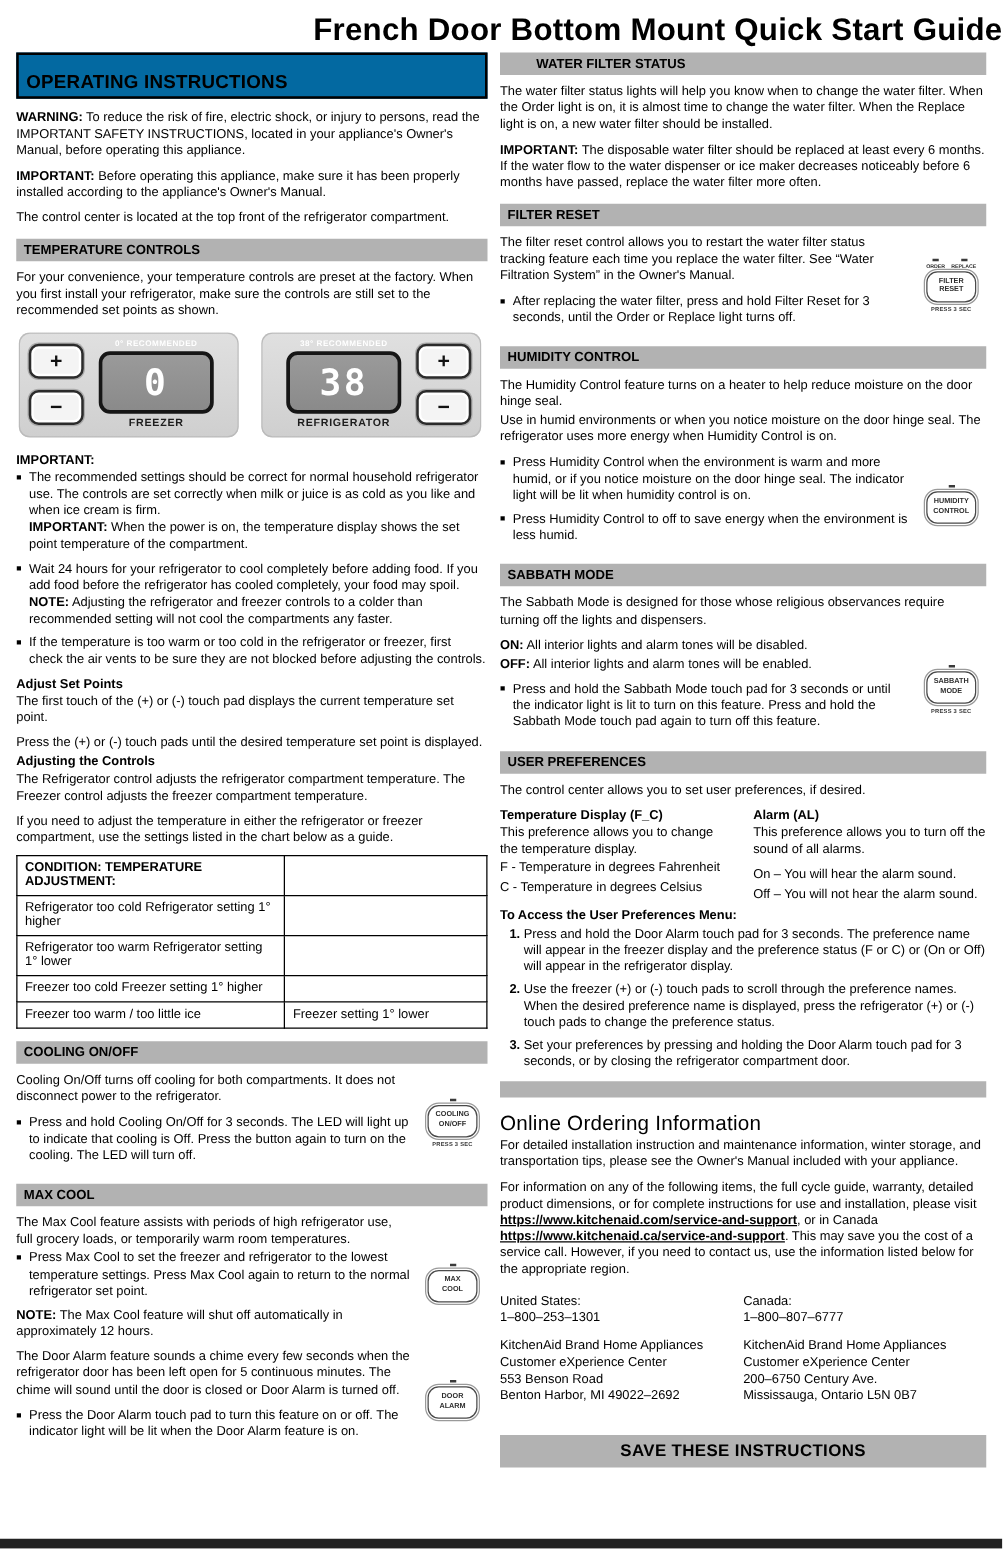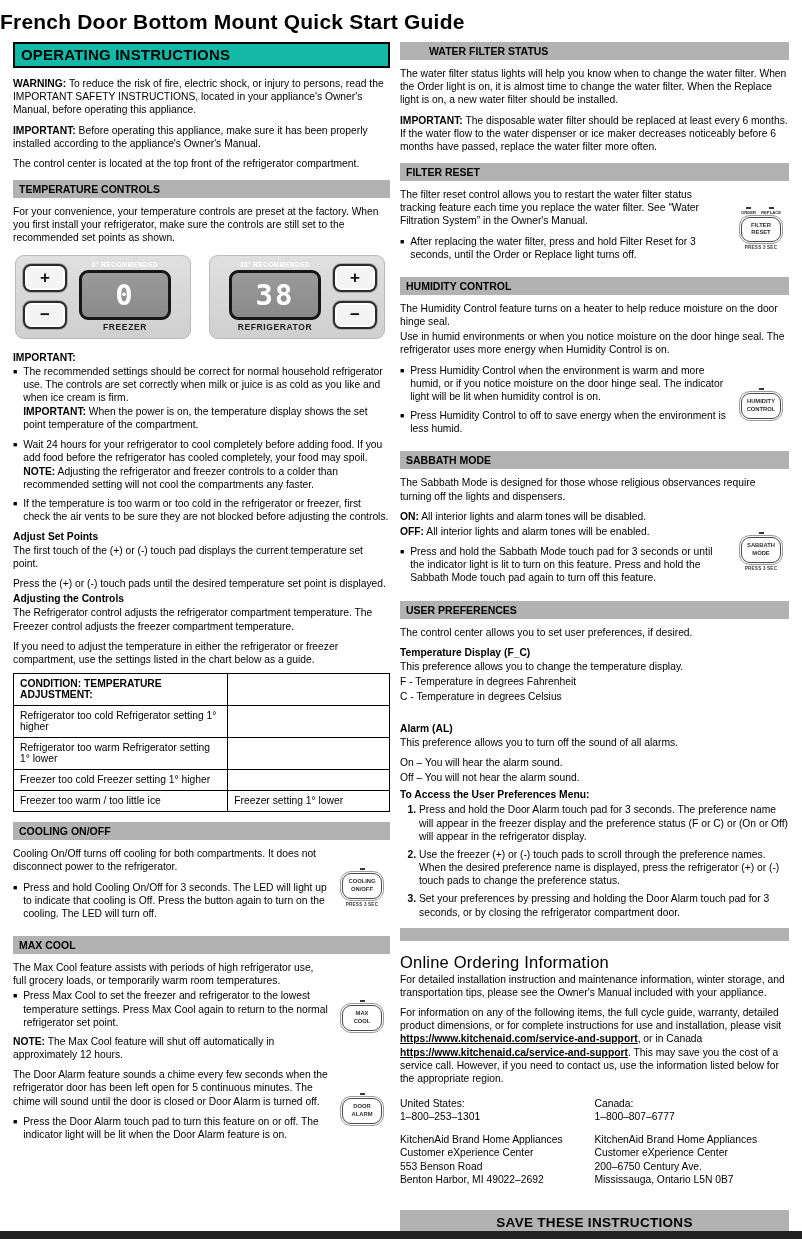--- a/index.html
+++ b/index.html
@@ -3,29 +3,29 @@
 <meta charset="utf-8">
 <style>
   * { margin:0; padding:0; box-sizing:border-box; }
   html,body { background:#fff; }
   .page {
     position:relative; width:802px; height:1239px; background:#fff;
     font-family:"Liberation Sans", sans-serif; color:#000; overflow:hidden;
   }
   .title {
     position:absolute; top:10px; left:0; width:100%;
-    text-align:left; font-size:21px; font-weight:bold; letter-spacing:.2px;
+    text-align:right; font-size:25px; font-weight:bold; letter-spacing:.2px;padding-left:38px;
   }
   .col { position:absolute; top:42px; }
   .col.left  { left:13px;  width:377px; }
   .col.right { left:400px; width:389px; }
 
   .main-header {
-    background:#14b8a6; border:2px solid #000; font-size:15px; font-weight:bold;
-    padding:2px 6px 3px; margin-bottom:9px; letter-spacing:.2px;
+    background:#0369a1; border:2px solid #000; font-size:15px; font-weight:bold;
+    padding:13px 6px 3px; margin-bottom:9px; letter-spacing:.2px;
   }
   .sub-header {
     background:#b2b2b2; font-size:10.5px; font-weight:bold;
     padding:3px 6px; margin:10px 0 7px;
   }
   .col.right .sub-header.first { margin-top:0;padding-left:29px; }
 
   p, .ptext { font-size:10.3px; line-height:1.28; margin:0 0 7px; }
   .tight { margin-bottom:2px; }
   b.lead { font-weight:bold; }
@@ -78,21 +78,21 @@
     min-width:40px; display:flex; flex-direction:column; align-items:center;
     font-size:5.8px; font-weight:bold; color:#2e2e2e; line-height:1.35; text-align:center;
     outline:1px solid #9a9a9a; outline-offset:1.5px;
   }
   .press { font-size:4.6px; color:#3a3a3a; margin-top:3px; letter-spacing:.2px; font-weight:bold; }
   .led-row { display:flex; gap:5px; justify-content:center; margin-bottom:2px; }
   .led-item { display:flex; flex-direction:column; align-items:center; font-size:4.2px; color:#2e2e2e; font-weight:bold; }
   .led-item .led { margin-bottom:1px; }
 
   
-  .prefs { display:flex; gap:16px; margin-bottom:2px;flex-direction:column; }
+  .prefs { display:flex; gap:16px; margin-bottom:2px; }
   .prefs .pcol { flex:1; }
 
   ol.steps { margin:2px 0 4px; padding-left:19px; }
   ol.steps li { font-size:10.3px; line-height:1.28; margin-bottom:5px; }
   ol.steps li::marker { font-weight:bold; }
 
   .spacer-bar { height:13px; background:#b2b2b2; margin:9px 0 12px; }
 
   .online-heading { font-size:16.5px; font-weight:normal; letter-spacing:.2px; margin:0 0 1px; }
   .link { font-weight:bold; text-decoration:underline; color:#000; }

